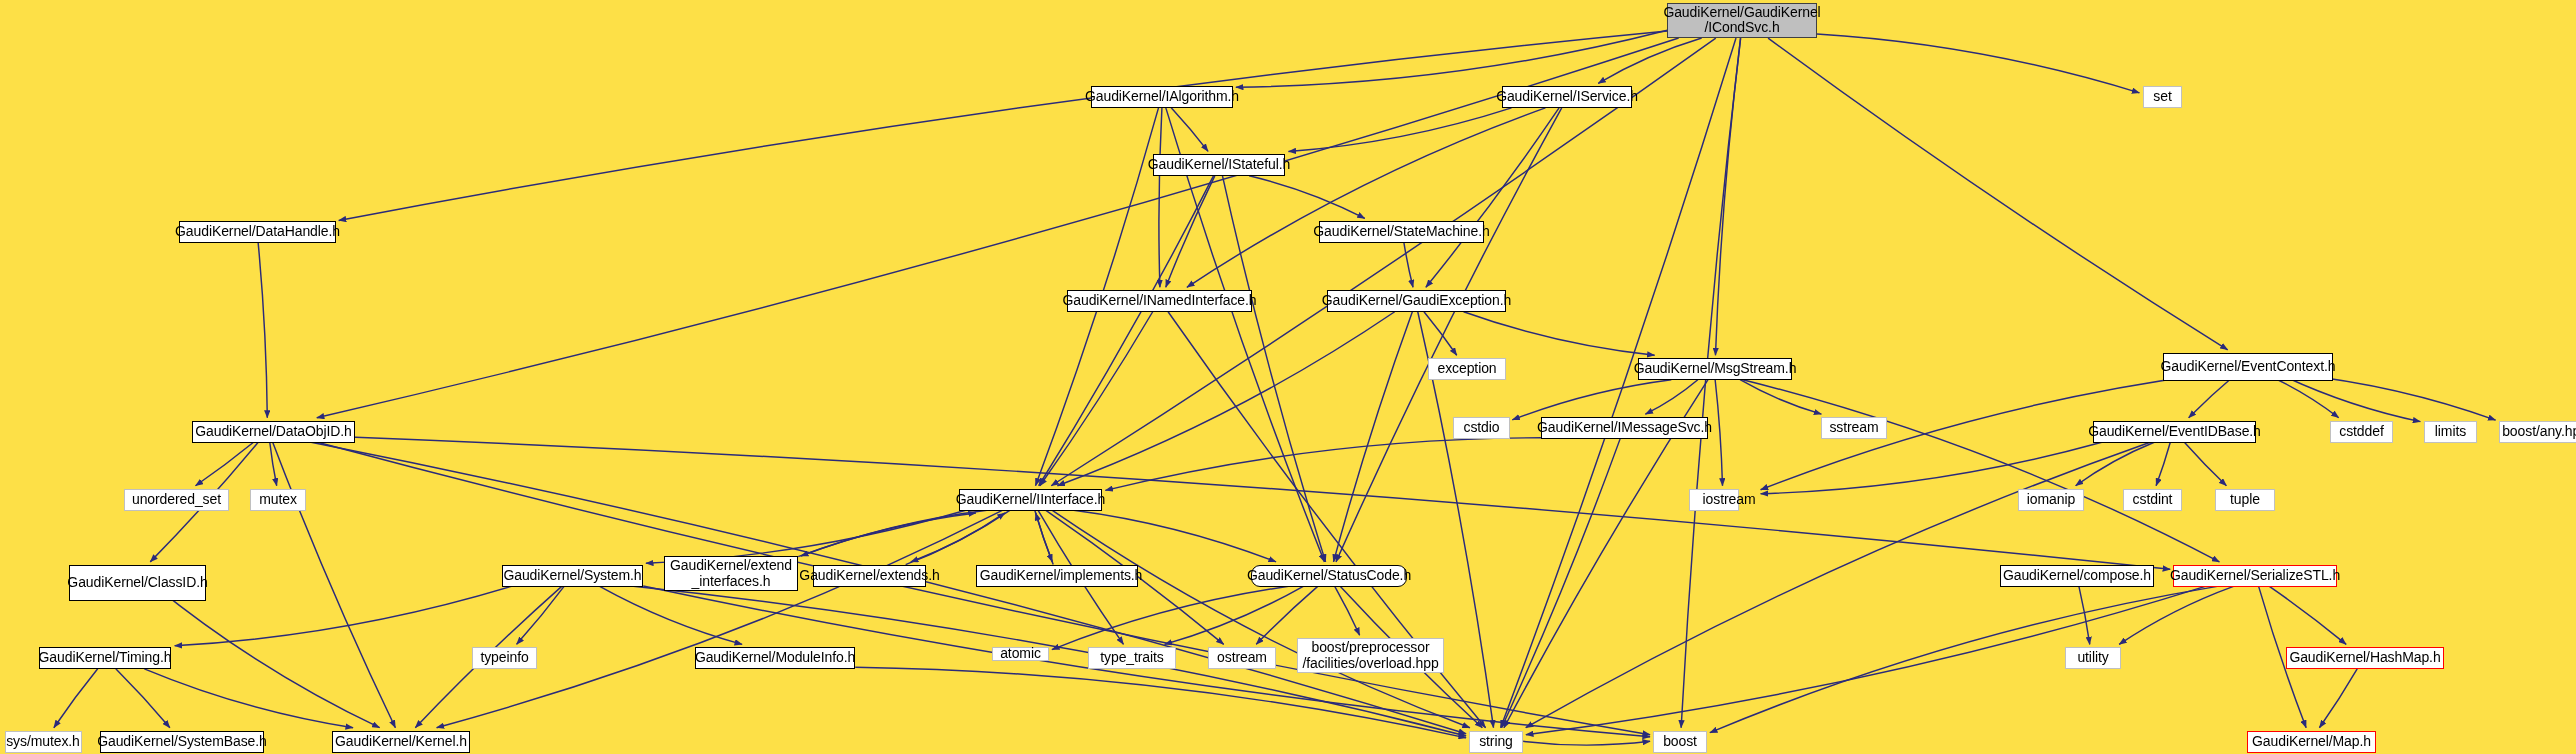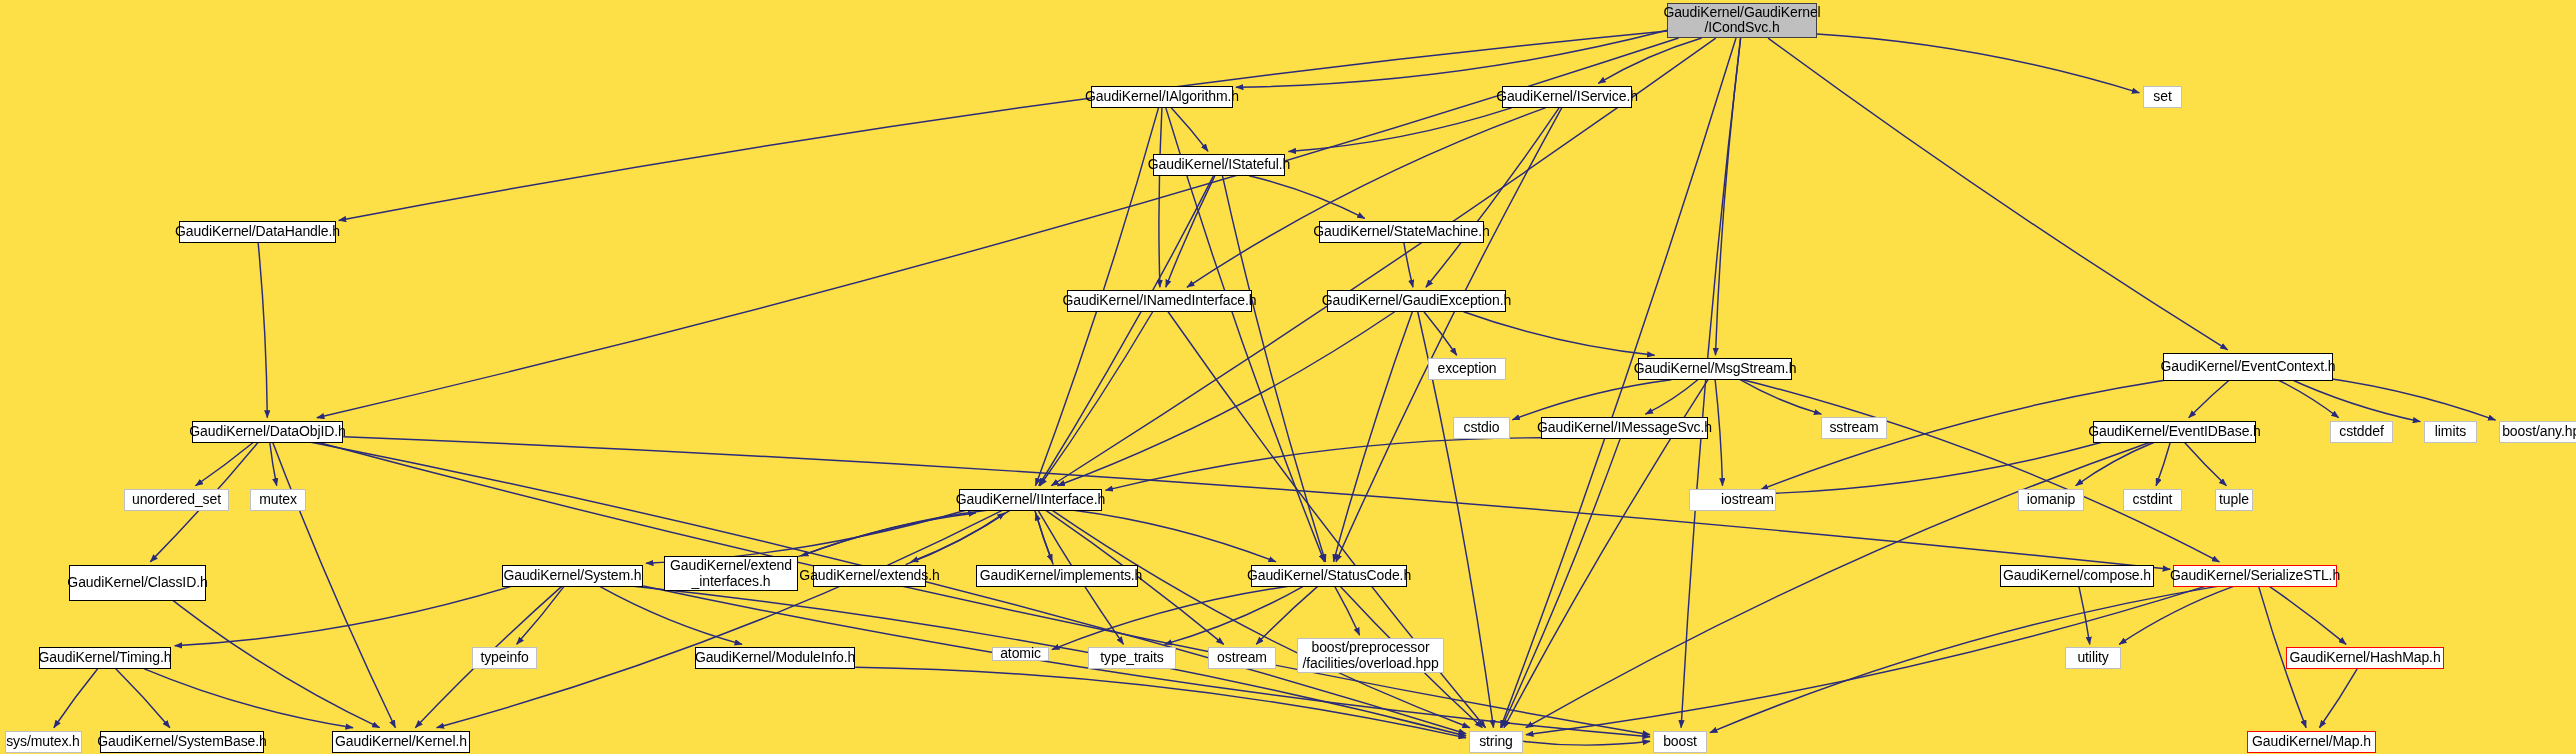--- a/index.html
+++ b/index.html
@@ -165,41 +165,41 @@
       <div class="gnode kind-system" style="left: 2143px; top: 86px; width: 39px; height: 22px;">set</div>
       <div class="gnode kind-internal" style="left: 1153px; top: 154px; width: 132px; height: 22px;">GaudiKernel/IStateful.h</div>
       <div class="gnode kind-internal" style="left: 179px; top: 221px; width: 157px; height: 22px;">GaudiKernel/DataHandle.h</div>
       <div class="gnode kind-internal" style="left: 1319px; top: 221px; width: 165px; height: 22px;">GaudiKernel/StateMachine.h</div>
       <div class="gnode kind-internal" style="left: 1067px; top: 290px; width: 185px; height: 22px;">GaudiKernel/INamedInterface.h</div>
       <div class="gnode kind-internal" style="left: 1327px; top: 290px; width: 179px; height: 22px;">GaudiKernel/GaudiException.h</div>
       <div class="gnode kind-system" style="left: 1428px; top: 358px; width: 78px; height: 22px;">exception</div>
       <div class="gnode kind-internal" style="left: 1638px; top: 358px; width: 154px; height: 22px;">GaudiKernel/MsgStream.h</div>
       <div class="gnode kind-system" style="left: 1821px; top: 417px; width: 66px; height: 22px;">sstream</div>
       <div class="gnode kind-internal" style="left: 2163px; top: 353px; width: 170px; height: 28px;">GaudiKernel/EventContext.h</div>
-      <div class="gnode kind-internal" style="left: 192px; top: 421px; width: 151px; height: 22px;">GaudiKernel/DataObjID.h</div>
+      <div class="gnode kind-internal" style="left: 192px; top: 421px; width: 163px; height: 22px;">GaudiKernel/DataObjID.h</div>
       <div class="gnode kind-system" style="left: 1453px; top: 417px; width: 57px; height: 22px;">cstdio</div>
       <div class="gnode kind-internal" style="left: 1541px; top: 417px; width: 167px; height: 22px;">GaudiKernel/IMessageSvc.h</div>
       <div class="gnode kind-internal" style="left: 2093px; top: 421px; width: 163px; height: 22px;">GaudiKernel/EventIDBase.h</div>
       <div class="gnode kind-system" style="left: 2330px; top: 421px; width: 63px; height: 22px;">cstddef</div>
       <div class="gnode kind-system" style="left: 2424px; top: 421px; width: 53px; height: 22px;">limits</div>
       <div class="gnode kind-system" style="left: 2499px; top: 421px; width: 92px; height: 22px;">boost/any.hpp</div>
       <div class="gnode kind-system" style="left: 124px; top: 489px; width: 105px; height: 22px;">unordered_set</div>
       <div class="gnode kind-system" style="left: 250px; top: 489px; width: 56px; height: 22px;">mutex</div>
       <div class="gnode kind-internal" style="left: 959px; top: 489px; width: 143px; height: 22px;">GaudiKernel/IInterface.h</div>
-      <div class="gnode kind-system" style="left: 1689px; top: 489px; width: 87px; height: 22px; padding-left: 30px;">iostream</div>
+      <div class="gnode kind-system" style="left: 1689px; top: 489px; width: 50px; height: 22px; padding-left: 30px;">iostream</div>
       <div class="gnode kind-system" style="left: 2018px; top: 489px; width: 66px; height: 22px;">iomanip</div>
       <div class="gnode kind-system" style="left: 2123px; top: 489px; width: 59px; height: 22px;">cstdint</div>
-      <div class="gnode kind-system" style="left: 2215px; top: 489px; width: 38px; height: 22px;">tuple</div>
+      <div class="gnode kind-system" style="left: 2215px; top: 489px; width: 60px; height: 22px;">tuple</div>
       <div class="gnode kind-internal" style="left: 69px; top: 565px; width: 137px; height: 36px;">GaudiKernel/ClassID.h</div>
       <div class="gnode kind-internal" style="left: 502px; top: 565px; width: 141px; height: 22px;">GaudiKernel/System.h</div>
       <div class="gnode kind-internal" style="left: 664px; top: 556px; width: 134px; height: 35px;">GaudiKernel/extend
 _interfaces.h</div>
       <div class="gnode kind-internal" style="left: 813px; top: 565px; width: 113px; height: 22px;">GaudiKernel/extends.h</div>
       <div class="gnode kind-internal" style="left: 976px; top: 565px; width: 162px; height: 22px; padding-left: 8px;">GaudiKernel/implements.h</div>
-      <div class="gnode kind-internal" style="left: 1251px; top: 565px; width: 156px; height: 22px;">GaudiKernel/StatusCode.h</div>
+      <div class="gnode kind-internal" style="left: 1251px; top: 565px; width: 156px; height: 22px; border-radius: 9px;">GaudiKernel/StatusCode.h</div>
       <div class="gnode kind-internal" style="left: 2000px; top: 565px; width: 154px; height: 22px;">GaudiKernel/compose.h</div>
       <div class="gnode kind-highlight" style="left: 2173px; top: 565px; width: 164px; height: 22px;">GaudiKernel/SerializeSTL.h</div>
       <div class="gnode kind-internal" style="left: 39px; top: 647px; width: 132px; height: 22px;">GaudiKernel/Timing.h</div>
       <div class="gnode kind-system" style="left: 472px; top: 647px; width: 65px; height: 22px;">typeinfo</div>
       <div class="gnode kind-internal" style="left: 695px; top: 647px; width: 160px; height: 22px;">GaudiKernel/ModuleInfo.h</div>
       <div class="gnode kind-system" style="left: 992px; top: 647px; width: 57px; height: 14px;">atomic</div>
       <div class="gnode kind-system" style="left: 1088px; top: 647px; width: 88px; height: 22px;">type_traits</div>
       <div class="gnode kind-system" style="left: 1208px; top: 647px; width: 68px; height: 22px;">ostream</div>
       <div class="gnode kind-system" style="left: 1297px; top: 638px; width: 147px; height: 35px;">boost/preprocessor
 /facilities/overload.hpp</div>

